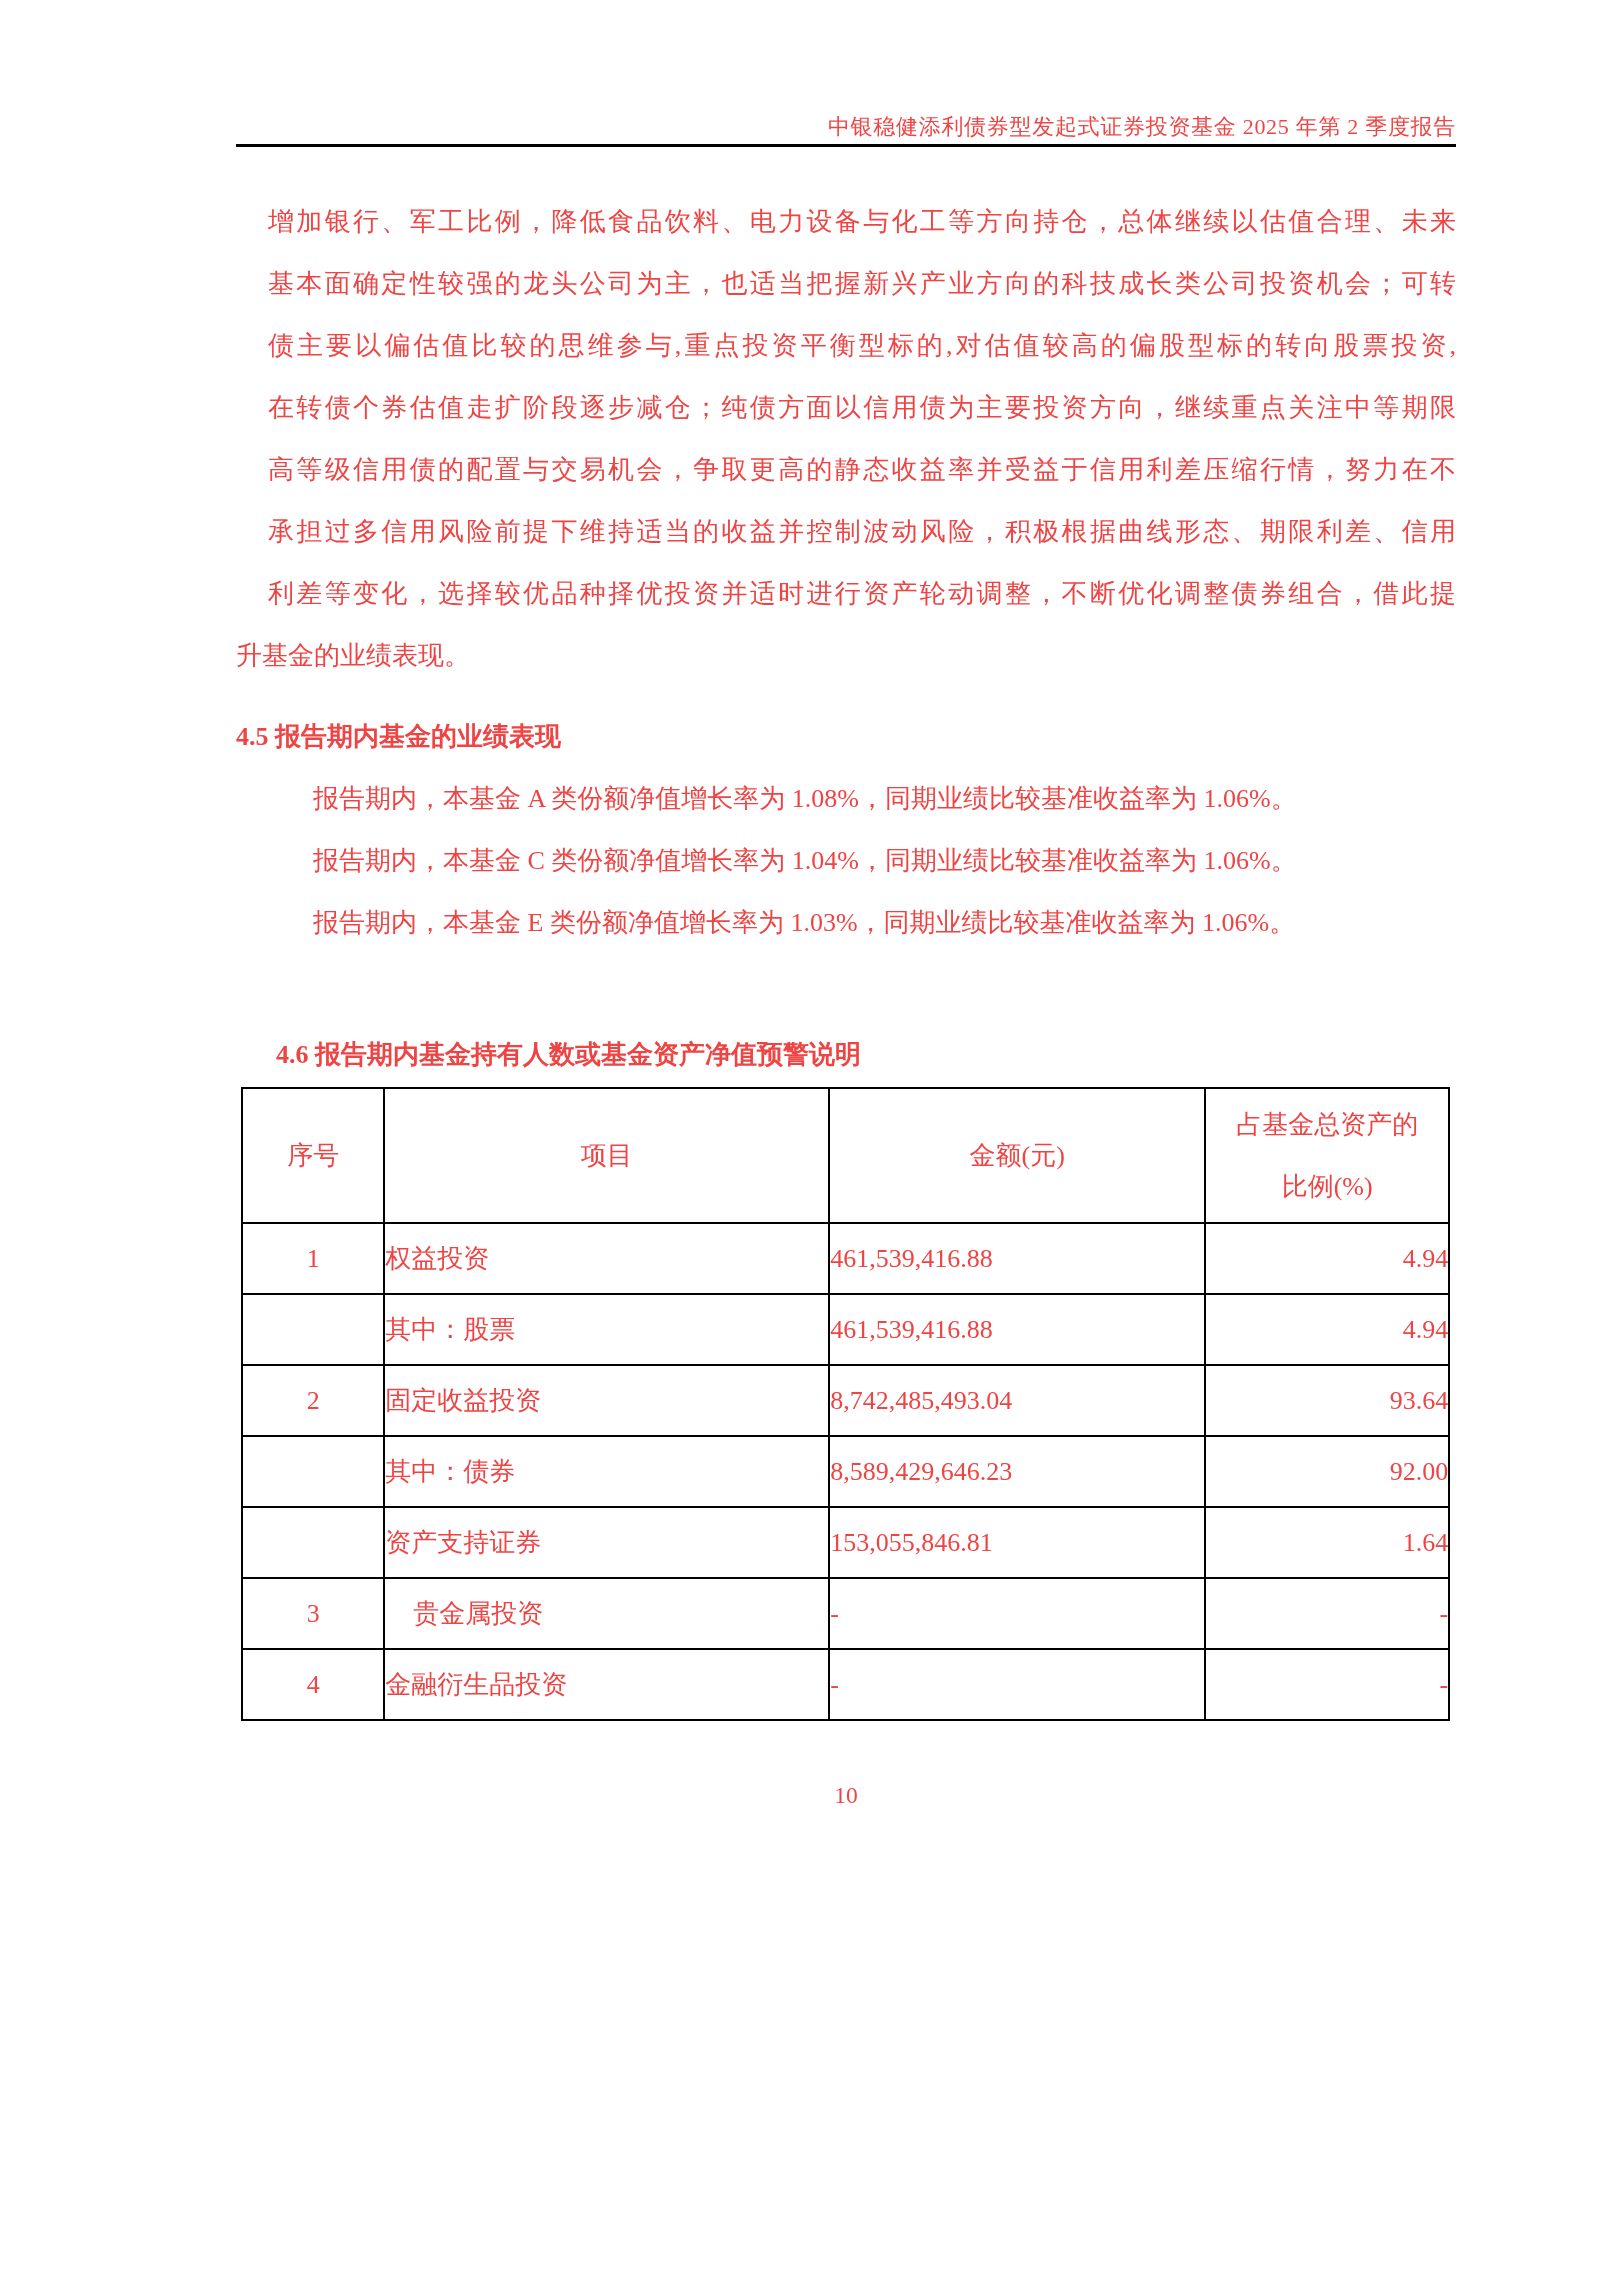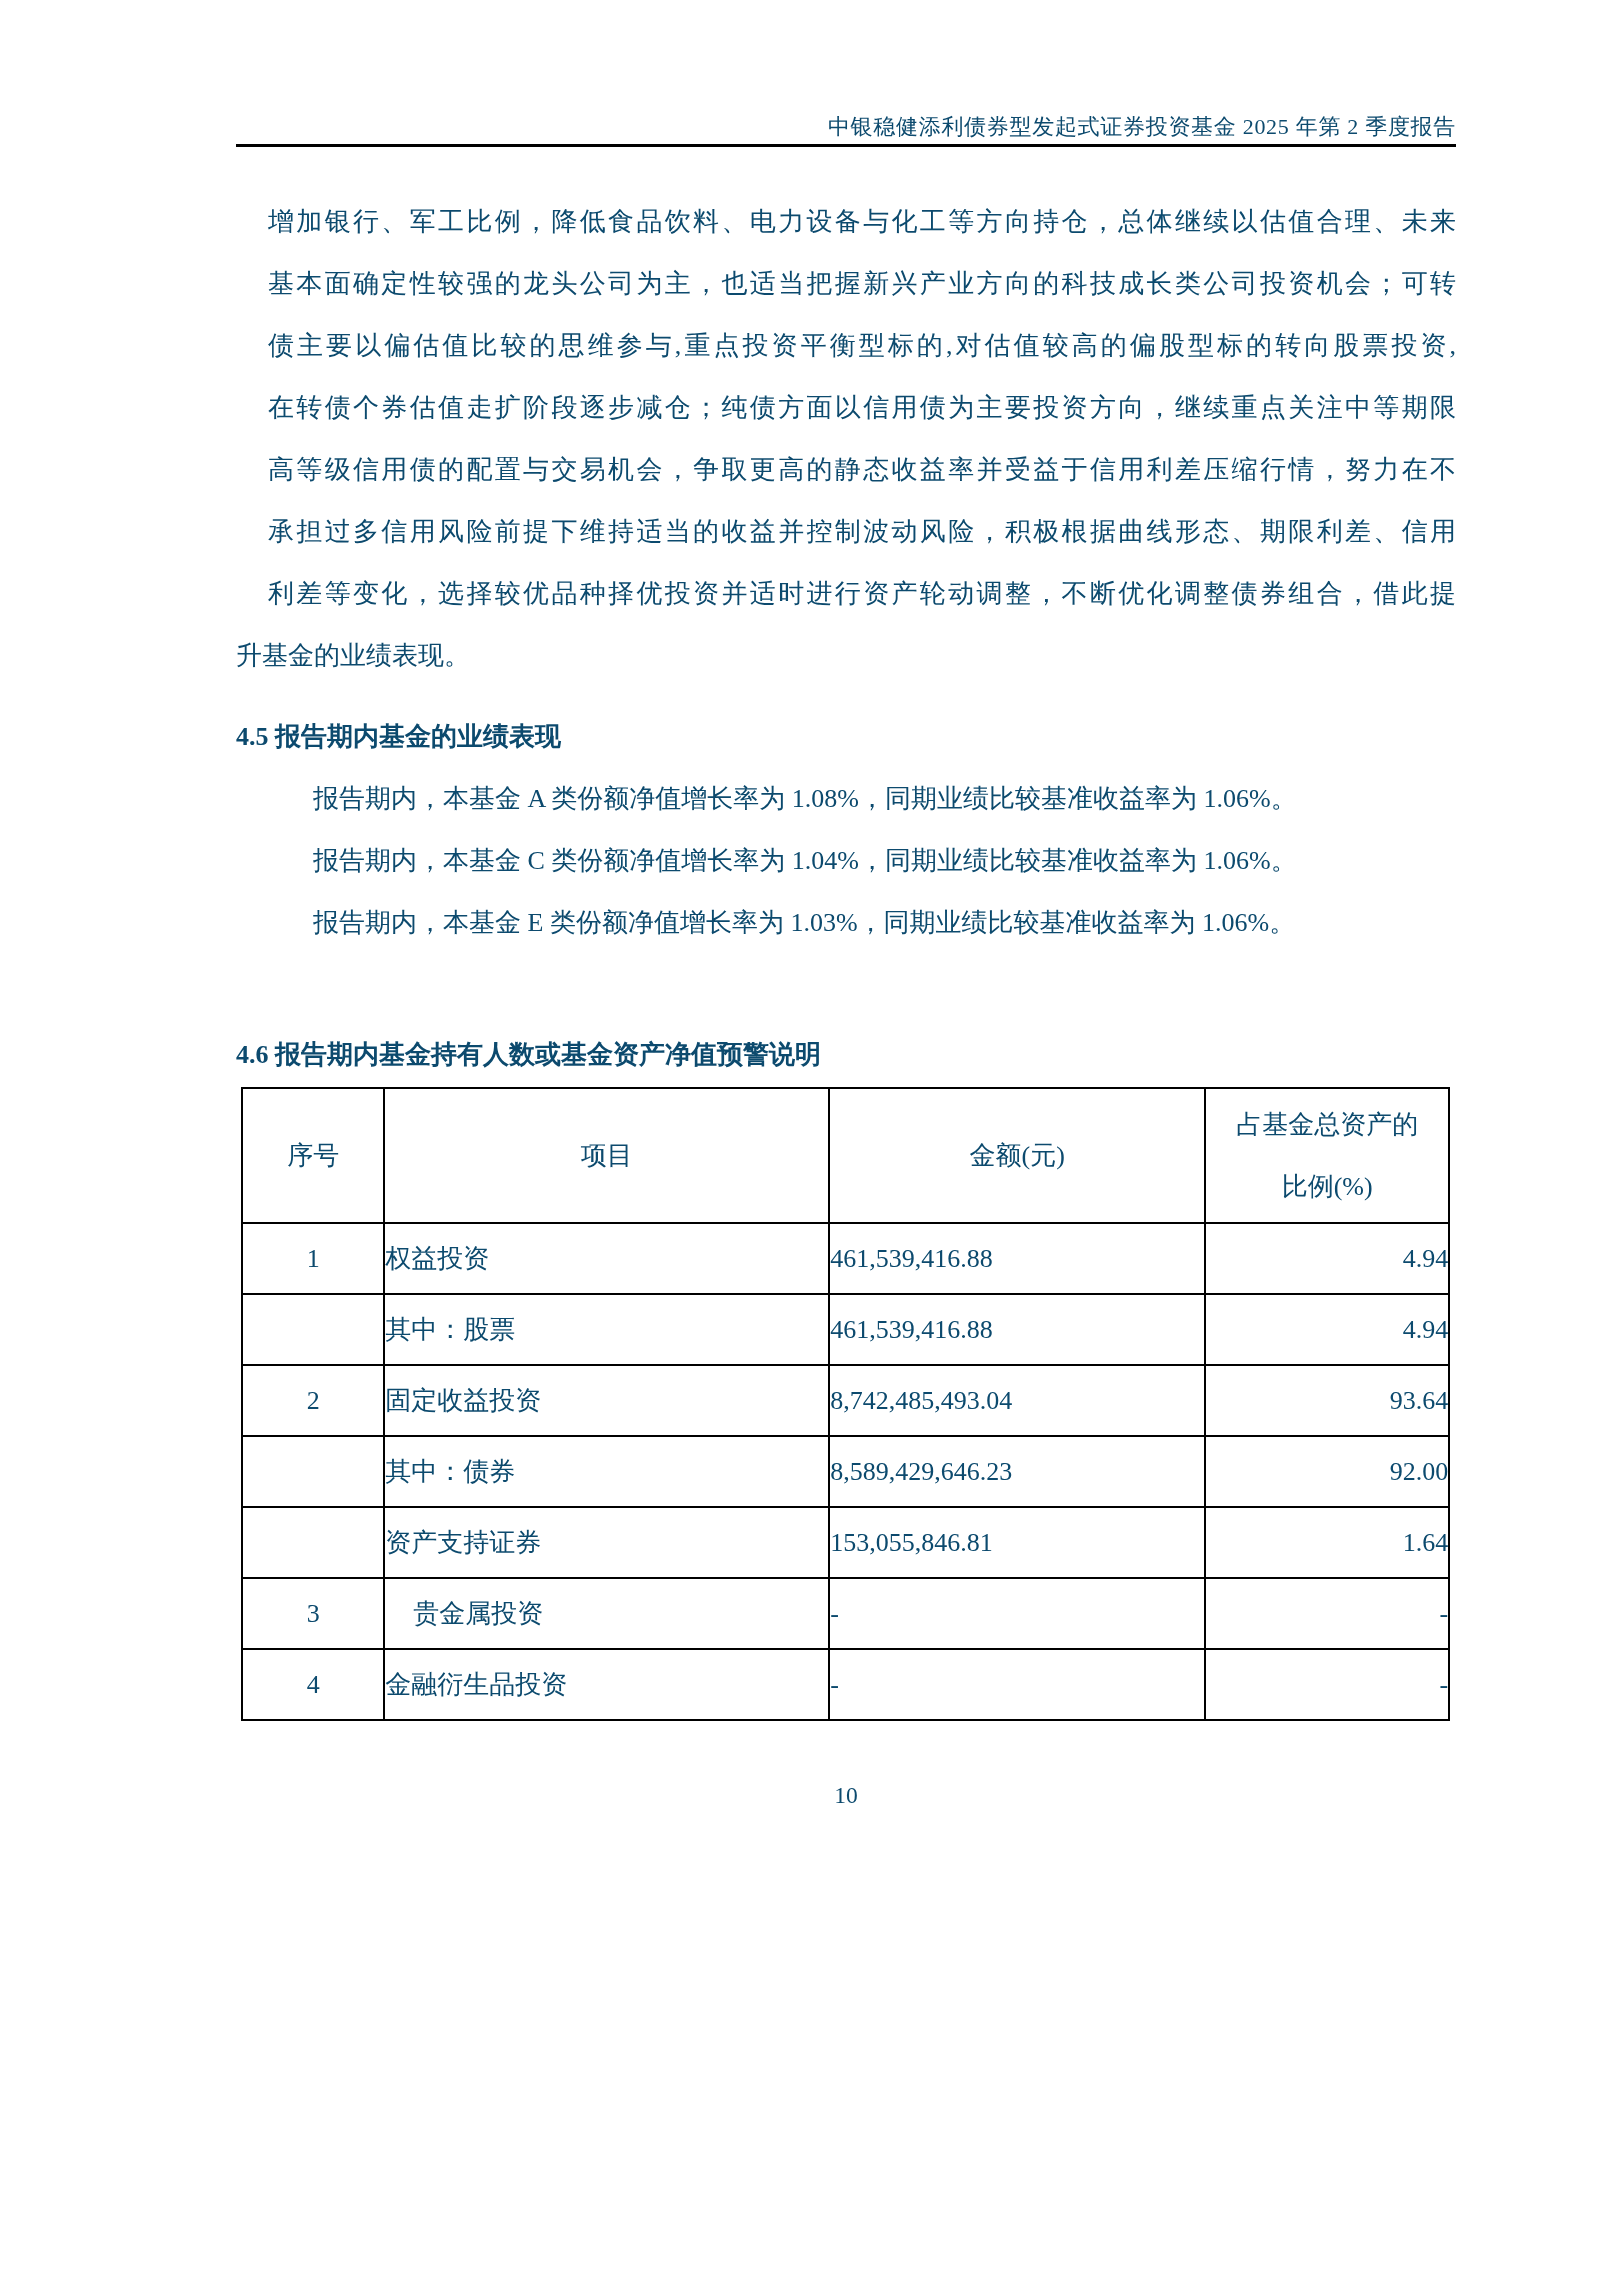--- a/index.html
+++ b/index.html
@@ -1,42 +1,42 @@
 <!DOCTYPE html>
 <html style="font-size:10.5px"><head>
 <meta charset="utf-8">
 <style>
   html,body{margin:0;padding:0;background:#888;}
   .page{
     position:relative;
     width:1623px;height:2295px;
     margin:0 auto;
     background:#ffffff;
-    color:#0c4a6e;
+    color:#ef4444;
     font-family:"Liberation Serif","DejaVu Serif",serif;
     font-size:26px;
     overflow:hidden;
   }
   .content{margin-left:236px;margin-right:167px;}
   
   .doc-header{padding-top:110px;}
   .doc-header .ht{
     text-align:right;
     font-size:22px;
     line-height:34px;
     letter-spacing:0.7px;
   }
   .header-rule{border-top:3.3px solid #000;height:0;}
   
   .bline{line-height:62px;font-size:26px;white-space:normal;}
   .j{text-align:justify;text-align-last:justify;margin-left:32px;}
   .ind{text-indent:77px;}
   .para1{margin-top:44px;}
   .h45{margin-top:19px;font-weight:bold;line-height:62px;font-size:26px;}
-  .h46{margin-top:70px;font-weight:bold;line-height:62px;font-size:26px;}
+  .h46{margin-top:70px;font-weight:bold;line-height:62px;font-size:26px;margin-left:40px;}
   .p46{margin-top:0;}
   .ch5{
     margin-top:57px;
     text-align:center;
     font-weight:bold;
     font-size:35px;
     line-height:52px;
   }
   .h51{margin-top:66px;font-weight:bold;line-height:62px;font-size:26px;}
   

